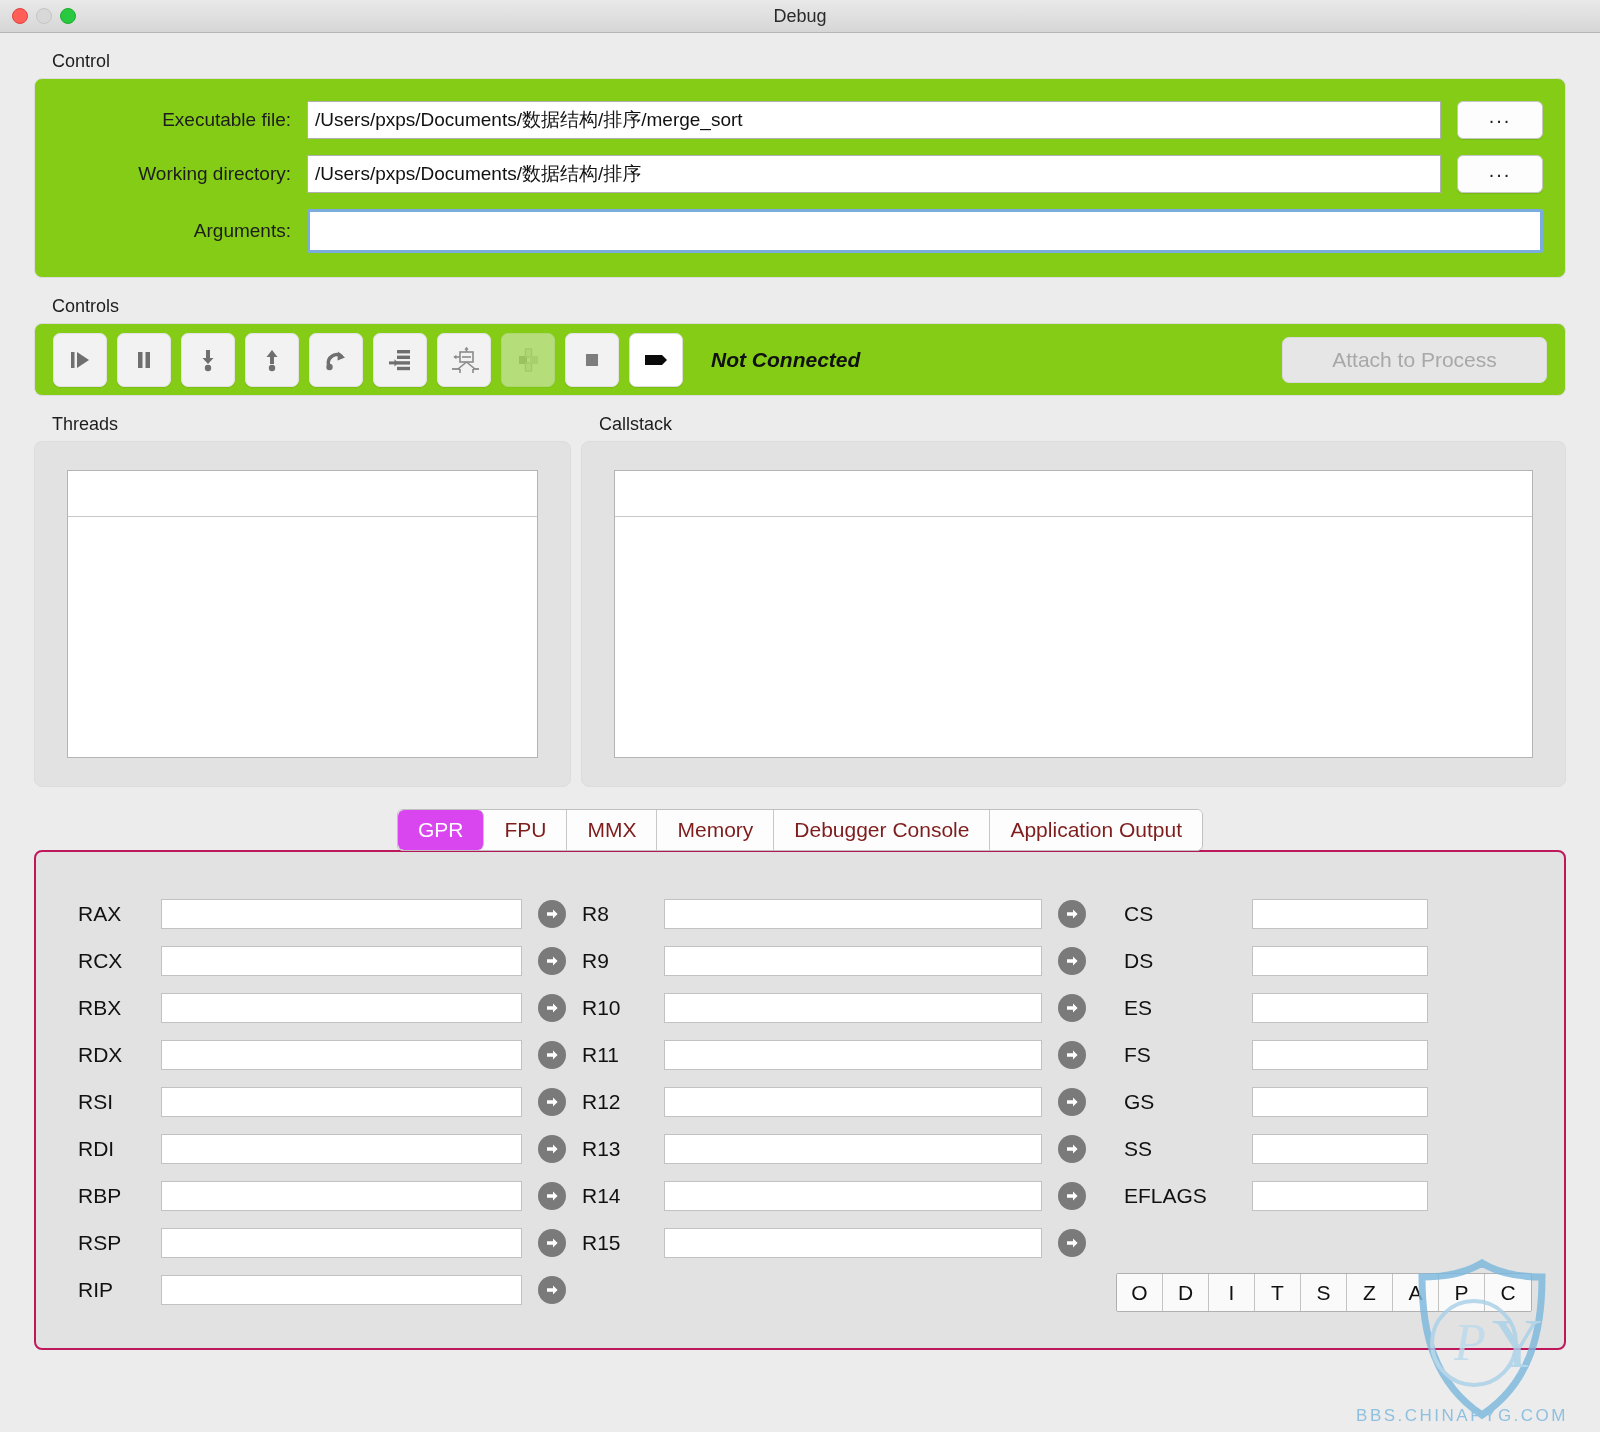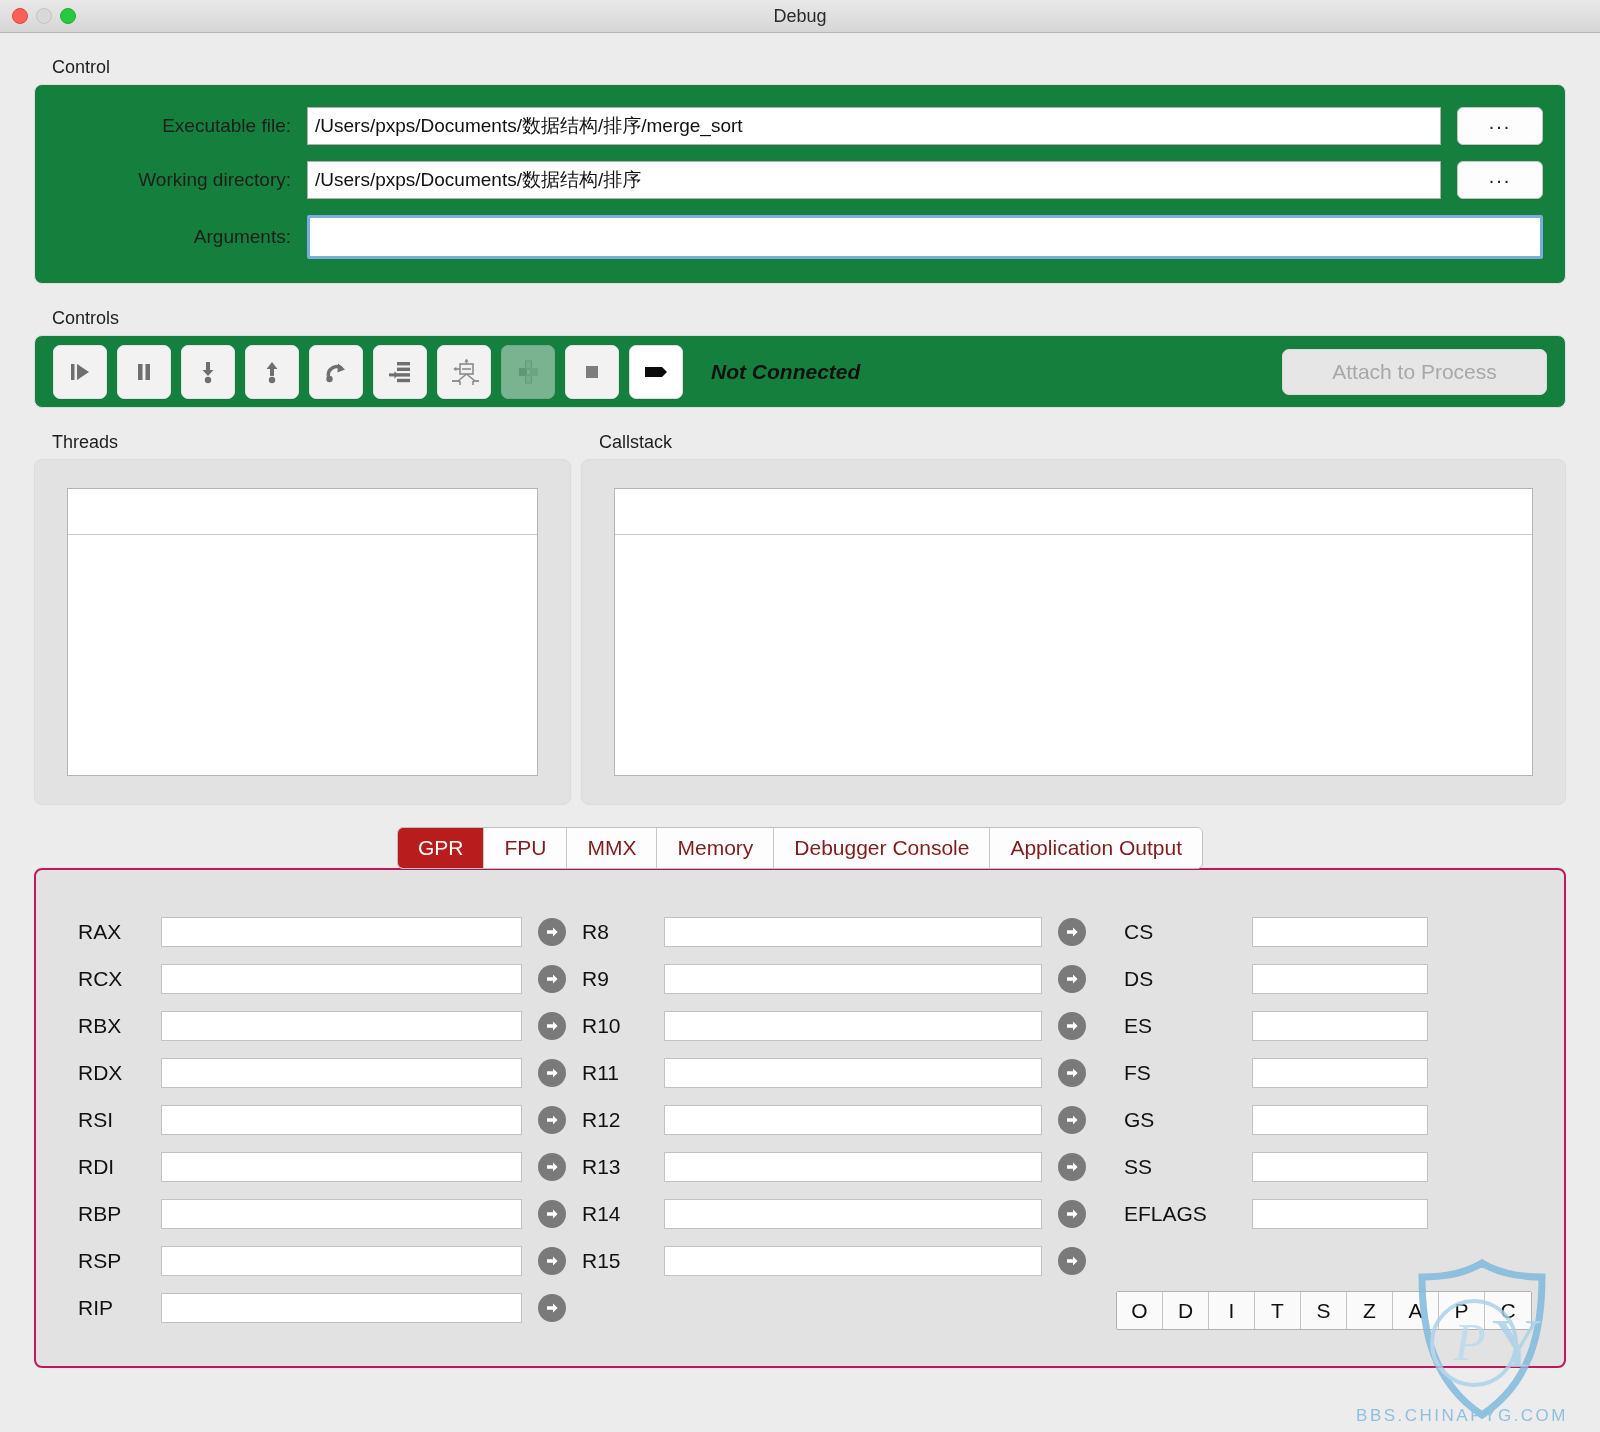--- a/index.html
+++ b/index.html
@@ -34,24 +34,24 @@
   .title-text {
     position: absolute; left: 0; right: 0; text-align: center;
     font-size: 18px; color: #2a2a2a;
   }
 
   
   .content { padding: 0 34px; flex: 1 1 auto; position: relative; }
 
   .group-label {
     font-size: 18px; color: #1d1d1d;
-    margin: 24px 0 6px 18px;
+    margin: 18px 0 6px 18px;
   }
   .group-box {
-    background: #15803d;
+    background: #84cc16;
     border-radius: 8px;
     border: 1px solid #dcdcdc;
   }
 
   
   #control-group { padding: 22px 22px 24px 22px; }
   .field-row { display: flex; align-items: center; margin-bottom: 16px; }
   .field-row:last-child { margin-bottom: 0; }
   .field-label {
     width: 250px; text-align: right; padding-right: 16px;
@@ -137,21 +137,21 @@
     background: #fdfdfd;
     box-shadow: 0 1px 1px rgba(0,0,0,0.06);
   }
   .tab {
     padding: 8px 20px; font-size: 21px; color: #7f1d1d;
     background: #fdfdfd;
     border-right: 1px solid #c8c8c8;
     white-space: nowrap;
   }
   .tab:last-child { border-right: none; }
-  .tab.active { background: #b91c1c; color: #fff; }
+  .tab.active { background: #d946ef; color: #fff; border-radius: 6px; }
 
   
   #reg-panel {
     background: #e2e2e2; border: 2px solid #be185d; border-radius: 8px;
     padding: 38px 26px 20px 26px;
     height: 500px; position: relative;
   }
   .reg-grid { display: flex; }
   .reg-col { display: flex; flex-direction: column; }
   .reg-col.c1 { width: 520px; }

